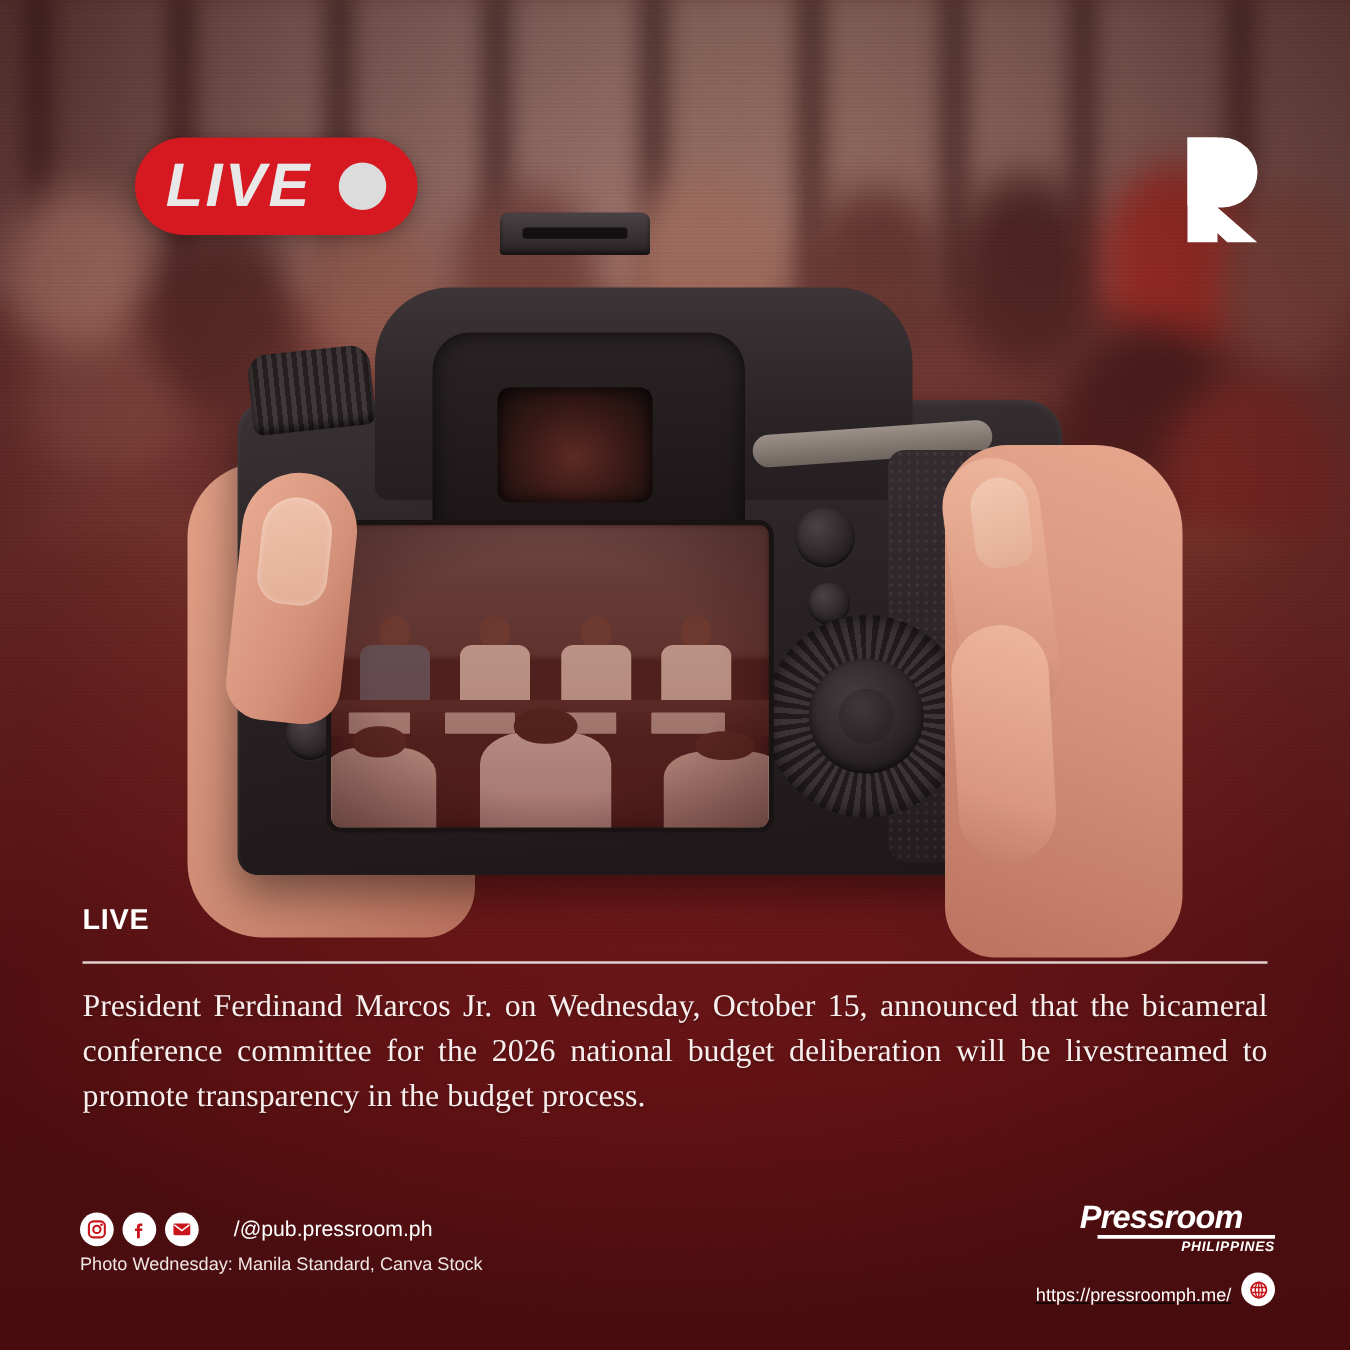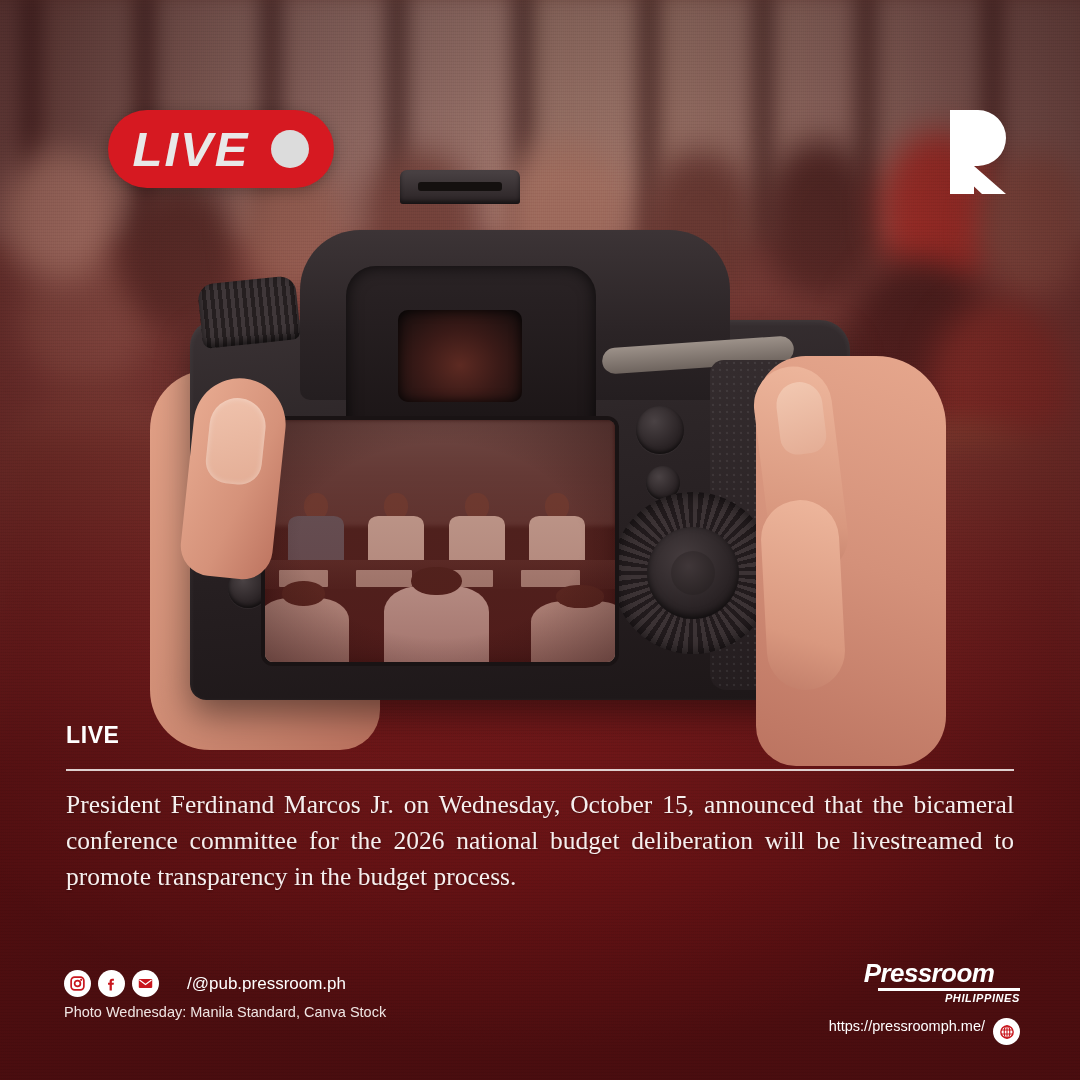--- a/index.html
+++ b/index.html
@@ -301,21 +301,21 @@
   .logo-word{
     color:#ffffff;font-size:26px;font-weight:700;letter-spacing:-.6px;line-height:1;
     font-style:italic;font-family:"Liberation Sans", sans-serif;text-align:center;
   }
   .logo-bar{height:3px;background:#ffffff;margin-top:2px;margin-left:40px;}
   .logo-sub{
     color:#ffffff;font-size:11px;font-weight:700;font-style:italic;
     letter-spacing:.6px;margin-top:1px;
     font-family:"Liberation Sans", sans-serif;
   }
-  .url-row{display:flex;align-items:flex-start;justify-content:flex-end;gap:8px;margin-top:14px;}
+  .url-row{display:flex;align-items:flex-end;justify-content:flex-end;gap:8px;margin-top:14px;text-decoration:underline;}
   .url-text{color:#ffffff;font-size:14.5px;font-family:"Liberation Sans", sans-serif;}
   .globe{
     width:27px;height:27px;border-radius:50%;background:#ffffff;flex:none;
     display:flex;align-items:center;justify-content:center;cursor:pointer;
   }
 </style>
 </head>
 <body>
 
 <div id="card">

